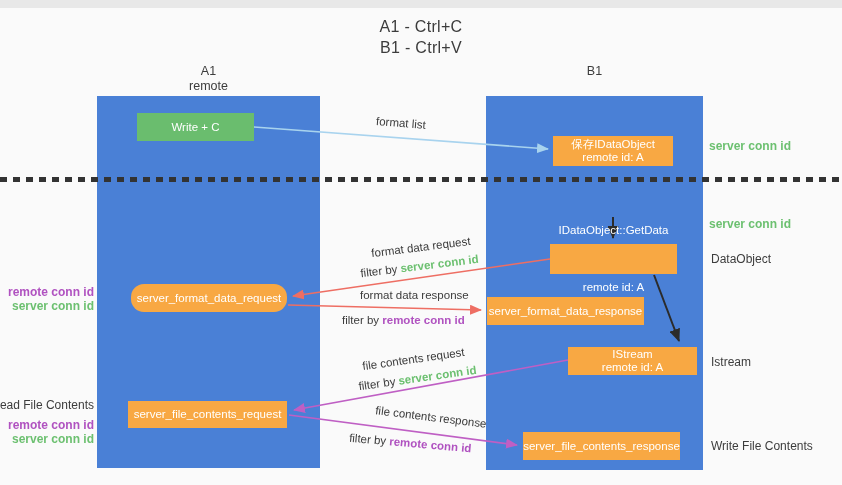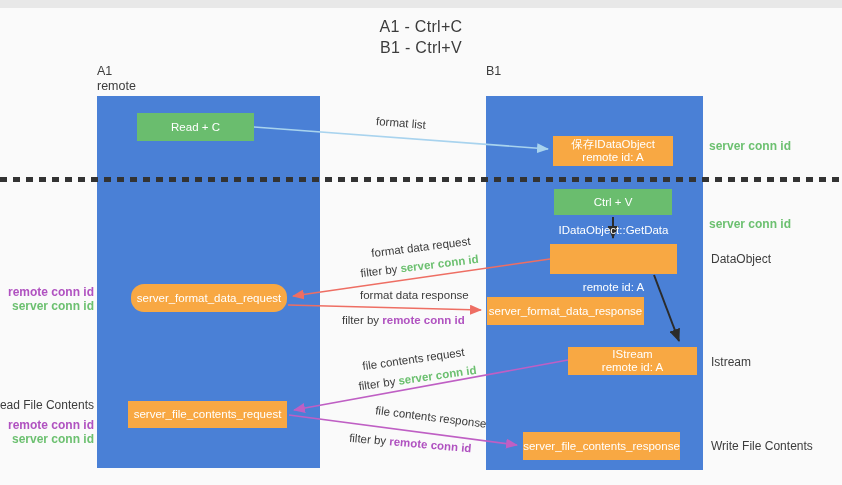--- a/index.html
+++ b/index.html
@@ -6,21 +6,21 @@
     --bg:#fafafa; --column-blue:#4a80d6; --node-green:#6abd6e; --node-orange:#f8a843;
     --arrow-lightblue:#a8d3ee; --arrow-red:#ee6e63; --arrow-magenta:#bf5fc4; --arrow-black:#2b2b2b;
     --text-dark:#3c3c3c; --text-green:#6cc070; --text-purple:#b052c0; --dotted-line:#333333; --box-text:#ffffff;
   }
   html,body{margin:0;padding:0;}
   body{font-family:"Liberation Sans","DejaVu Sans",sans-serif;background:#e8e8e8;}
   .canvas{position:relative;width:842px;height:485px;background:var(--bg);overflow:hidden;margin-top:8px;}
 
   .title{position:absolute;left:0;right:0;top:8px;text-align:center;color:var(--text-dark);
          font-size:16px;line-height:21px;letter-spacing:.3px;}
-  .col-header{position:absolute;text-align:left;color:var(--text-dark);font-size:12.5px;line-height:15px;}
+  .col-header{position:absolute;text-align:center;color:var(--text-dark);font-size:12.5px;line-height:15px;}
   .col-header.left{left:97px;width:223px;top:56px;}
   .col-header.right{left:486px;width:217px;top:56px;}
 
   .lane{position:absolute;background:var(--column-blue);}
   .lane.a1{left:97px;top:88px;width:223px;height:372px;}
   .lane.b1{left:486px;top:88px;width:217px;height:374px;}
 
   .divider{position:absolute;left:0;top:169px;width:842px;height:5px;
            background:repeating-linear-gradient(to right,var(--dotted-line) 0 7px,transparent 7px 13px);}
 
@@ -98,28 +98,25 @@
     <line class="ln-blue" x1="254" y1="119" x2="548" y2="141" marker-end="url(#mBlue)"></line>
     <line class="ln-blk" x1="613" y1="209" x2="613" y2="230" marker-end="url(#mBlk)"></line>
     <line class="ln-blk" x1="654" y1="267" x2="679" y2="333" marker-end="url(#mBlk)"></line>
     <line class="ln-red" x1="550" y1="251" x2="293" y2="288" marker-end="url(#mRed)"></line>
     <line class="ln-red" x1="288" y1="297" x2="481" y2="302" marker-end="url(#mRed)"></line>
     <line class="ln-mag" x1="568" y1="352" x2="294" y2="402" marker-end="url(#mMag)"></line>
     <line class="ln-mag" x1="289" y1="407" x2="517" y2="437" marker-end="url(#mMag)"></line>
   </svg>
 
   <div class="node green n-ctrl-c">
-    <div>Read + C</div>
+    <div>Write + C</div>
   </div>
   <div class="node orange n-save">
     <div>保存IDataObject</div>
     <div>remote id: A</div>
-  </div>
-  <div class="node green n-ctrl-v">
-    <div>Ctrl + V</div>
   </div>
   <div class="node orange n-getdata">
     <div>IDataObject::GetData</div>
     <div>remote id: A</div>
   </div>
   <div class="node orange n-fmt-req">
     <div>server_format_data_request</div>
   </div>
   <div class="node orange n-fmt-res">
     <div>server_format_data_response</div>

